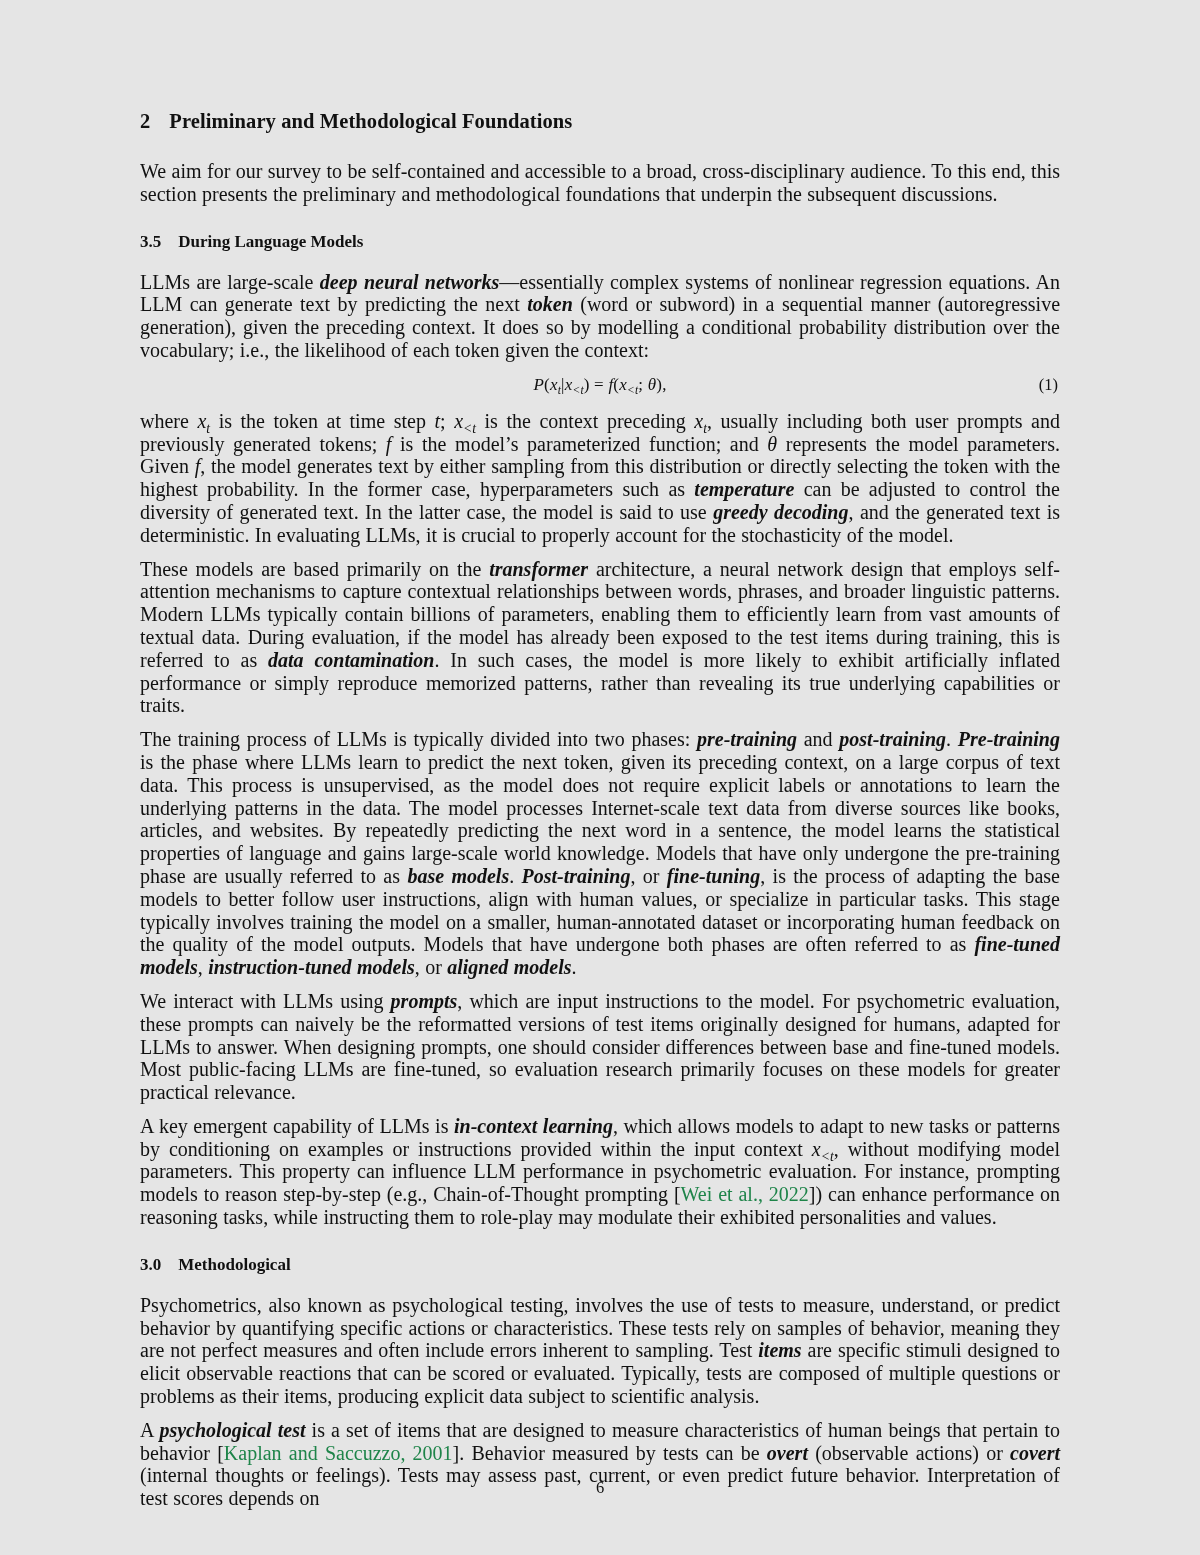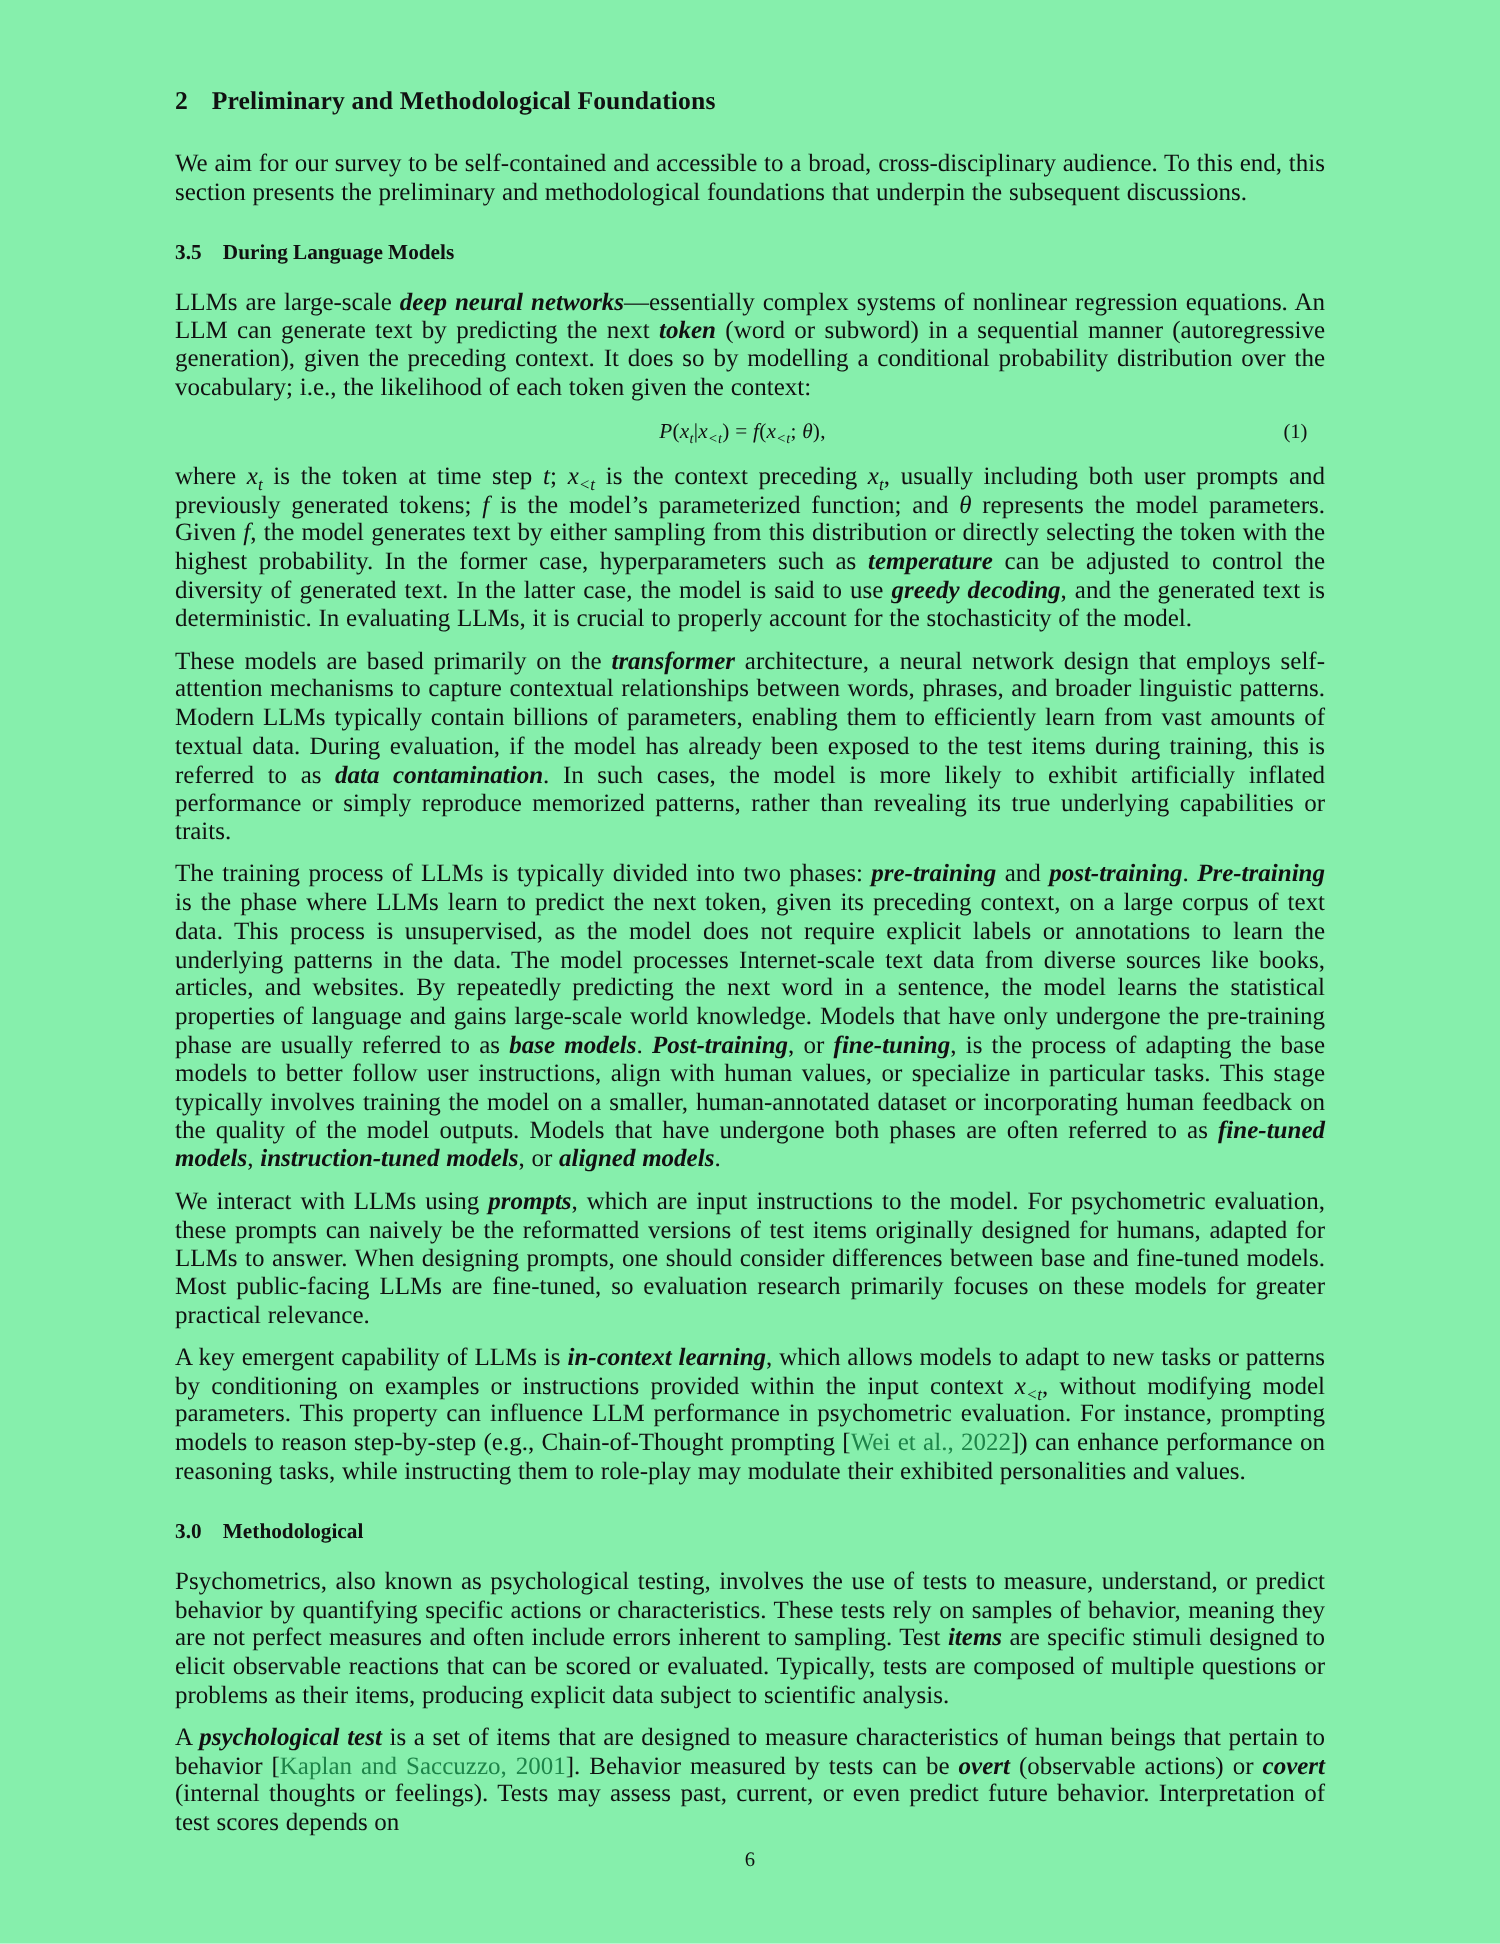--- a/index.html
+++ b/index.html
@@ -6,22 +6,22 @@
   html, body { background: #ffffff; }
   body {
     font-family: "Liberation Serif", "DejaVu Serif", serif;
     color: #111111;
   }
   .page {
     position: relative;
     width: 1200px;
     height: 1555px;
     margin: 0 auto;
-    background: #86efac;
-    padding: 70px 140px 0 140px;
+    background: #e5e5e5;
+    padding: 110px 140px 0 140px;
     overflow: hidden;
   }
   h1.sec {
     font-size: 20.5px;
     font-weight: bold;
     margin-bottom: 27px;
     letter-spacing: 0.1px;
   }
   h1.sec .num { display: inline-block; margin-right: 19px; }
   h2.subsec {
@@ -39,21 +39,21 @@
     word-spacing: 0.4px;
   }
   .it { font-style: italic; font-weight: bold; }
   .math { font-style: italic; font-family: "Liberation Serif", "DejaVu Serif", serif; }
   sub { font-size: 0.68em; line-height: 0; }
   .cite { cursor: pointer; }
   .equation {
     position: relative;
     text-align: center;
     font-size: 17px;
-    margin: 13px 12px 15px 0;
+    margin: 13px 0 15px 0;
   }
   .eq-formula { letter-spacing: 0.2px; }
   .eq-num { position: absolute; right: 2px; top: 0; font-size: 16.5px; }
   .footer {
     position: absolute;
     left: 0;
     right: 0;
     top: 1478px;
     text-align: center;
     font-size: 16.5px;

